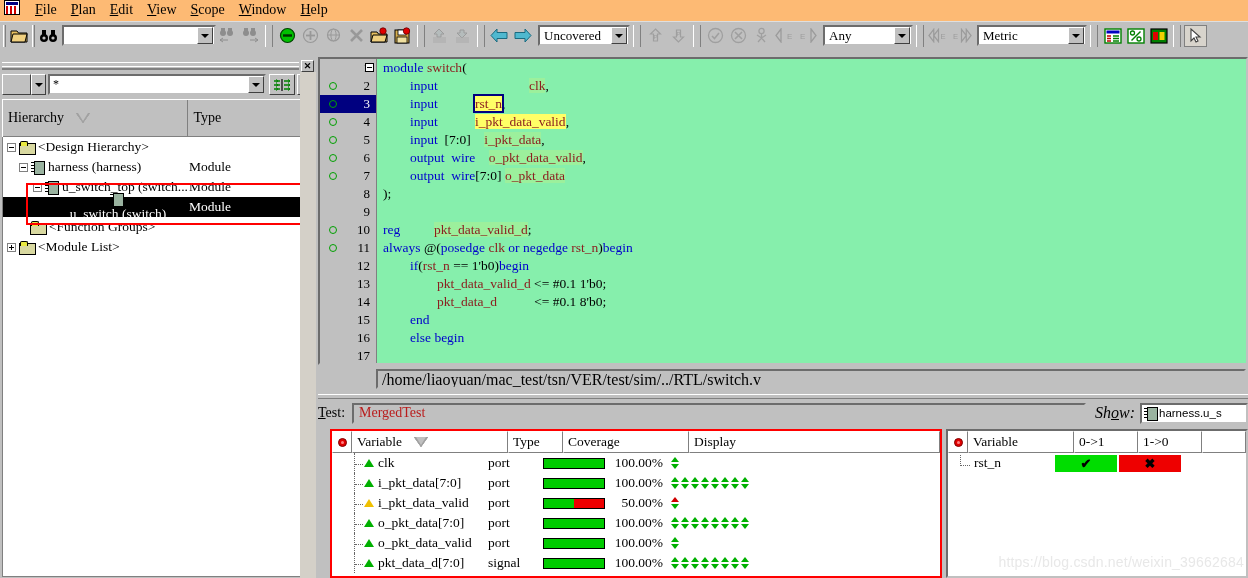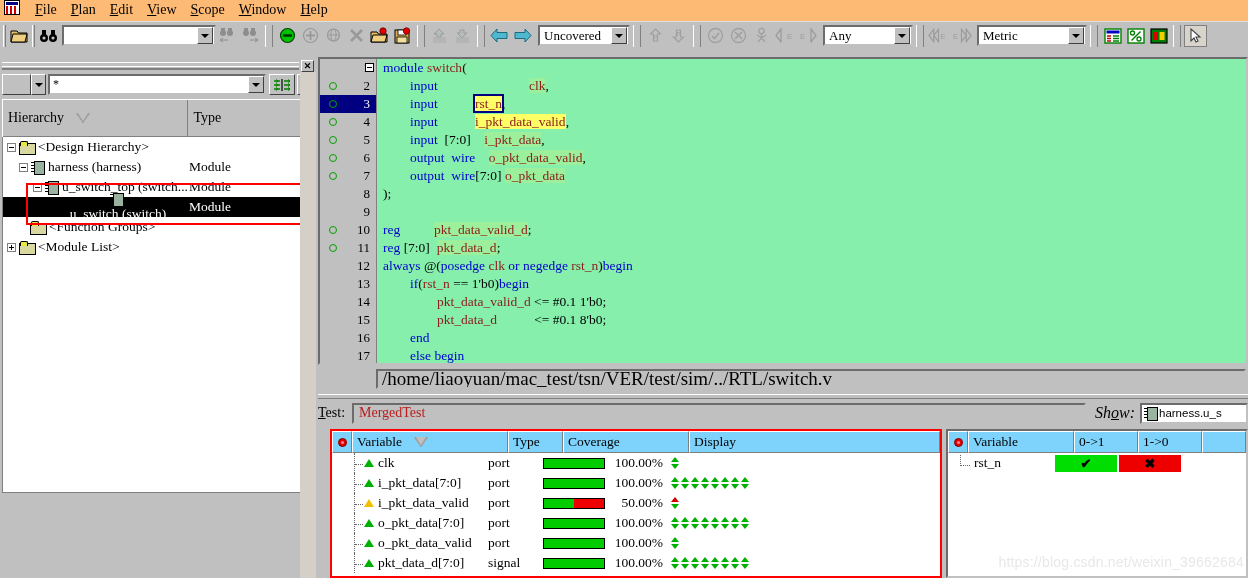--- a/index.html
+++ b/index.html
@@ -165,21 +165,21 @@
     content:""; position:absolute; left:-7px; top:-10px; width:0;height:0;
     border-left: 7px solid transparent; border-right: 7px solid transparent;
     border-top: 10px solid #a0a0a0;
   }
   .sort-tri:after {
     content:""; position:absolute; left:-5px; top:-10px; width:0;height:0;
     border-left: 5px solid transparent; border-right: 5px solid transparent;
     border-top: 8px solid #c0c0c0;
   }
   .treebody {
-    margin: 0 2px 0 2px; height: 356px; background: #fff;
+    margin: 0 2px 0 2px; height: 440px; background: #fff;
     border-left: 1px solid #808080; border-right: 1px solid #808080;
     border-bottom: 1px solid #808080;
     position: relative; overflow: hidden;
     font-size: 13.5px;
   }
   .trow {
     height: 20px; display: flex; align-items: center; position: relative;
     white-space: nowrap;
   }
   .trow.selected { background: #000000; color: #fff; }
@@ -278,22 +278,22 @@
     background: #ffff66; color: #8b2020;
     outline: 2px solid #000080; outline-offset: 0px;
   }
   .filepath-row {
     position: absolute; left: 0; top: 310px; right: 0; height: 24px;
     display: flex; align-items: center; background: #c0c0c0;
   }
   .filepath-label { width: 58px; flex:none; }
   .filepath-box {
     flex: 1; height: 20px; background: #c0c0c0; border: 2px inset #c0c0c0;
-    display: flex; align-items: center; padding-left: 4px;
-    font-family: "Liberation Serif", serif; font-size: 19px;
+    display: flex; padding-left: 4px;
+    font-family: "Liberation Serif", serif; font-size: 16px;
     margin-right: 2px; overflow: hidden; white-space: nowrap;
   }
   .hsplit {
     position: absolute; left: 0; right: 0; top: 337px; height: 5px;
     border-top: 1px solid #fff; border-bottom: 1px solid #808080;
     background: #c0c0c0;
   }
   .testrow {
     position: absolute; left: 0; top: 344px; right: 0; height: 24px;
     display: flex; align-items: center; gap: 0;
@@ -315,21 +315,21 @@
   
   .covarea { position: absolute; left: 0; top: 372px; right: 0; bottom: 0; }
   .covpanel {
     position: absolute; top: 0; bottom: 0; background: #c0c0c0;
     border: 2px inset #c0c0c0;
   }
   .cov-left { left: 12px; width: 612px; }
   .cov-right { left: 628px; right: 0; }
   .covhdr { display: flex; height: 22px; }
   .chd {
-    background: #7dd3fc; display: flex; align-items: center; padding-left: 4px;
+    background: #ffffff; display: flex; align-items: center; padding-left: 4px;
     font-size: 13.5px;
     border-top: 1px solid #fff; border-left: 1px solid #fff;
     border-right: 1px solid #808080; border-bottom: 1px solid #808080;
     position: relative; white-space: nowrap;
   }
   .chd.dot { width: 20px; justify-content: center; padding-left: 0; }
   .reddot {
     width: 9px; height: 9px; border-radius: 50%; background: #e00000;
     border: 1px solid #800000; position: relative;
   }
@@ -807,21 +807,20 @@
           <div class="cline"><span class="kw">module</span> <span class="sig-p">switch</span>(</div>
           <div class="cline">        <span class="kw">input</span>                           <span class="sig-g">clk</span>,</div>
           <div class="cline">        <span class="kw">input</span>           <span class="sel-box">rst_n</span>,</div>
           <div class="cline">        <span class="kw">input</span>           <span class="sig-y">i_pkt_data_valid</span>,</div>
           <div class="cline">        <span class="kw">input</span>  [7:0]    <span class="sig-g">i_pkt_data</span>,</div>
           <div class="cline">        <span class="kw">output</span>  <span class="kw">wire</span>    <span class="sig-g">o_pkt_data_valid</span>,</div>
           <div class="cline">        <span class="kw">output</span>  <span class="kw">wire</span>[7:0] <span class="sig-g">o_pkt_data</span></div>
           <div class="cline">);</div>
           <div class="cline"> </div>
           <div class="cline"><span class="kw">reg</span>          <span class="sig-g">pkt_data_valid_d</span>;</div>
-          <div class="cline"><span class="kw">reg</span> [7:0]  <span class="sig-g">pkt_data_d</span>;</div>
           <div class="cline"><span class="kw">always</span> @(<span class="kw">posedge</span> <span class="sig-p">clk</span> <span class="kw">or</span> <span class="kw">negedge</span> <span class="sig-p">rst_n</span>)<span class="kw">begin</span></div>
           <div class="cline">        <span class="kw">if</span>(<span class="sig-p">rst_n</span> == 1'b0)<span class="kw">begin</span></div>
           <div class="cline">                <span class="sig-p">pkt_data_valid_d</span> &lt;= #0.1 1'b0;</div>
           <div class="cline">                <span class="sig-p">pkt_data_d</span>           &lt;= #0.1 8'b0;</div>
           <div class="cline">        <span class="kw">end</span></div>
           <div class="cline">        <span class="kw">else</span> <span class="kw">begin</span></div>
         </div>
       </div>
 
       <div class="filepath-row">

